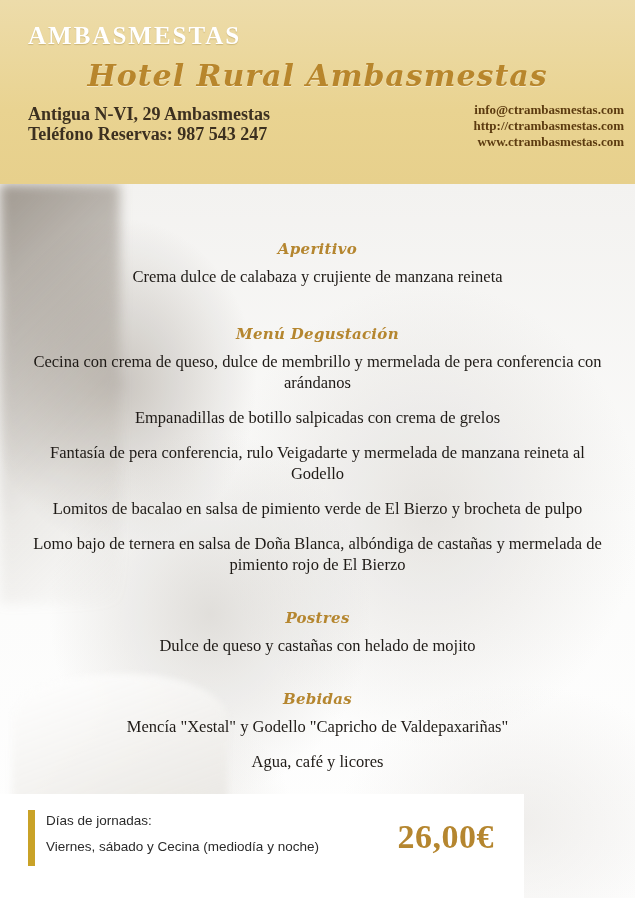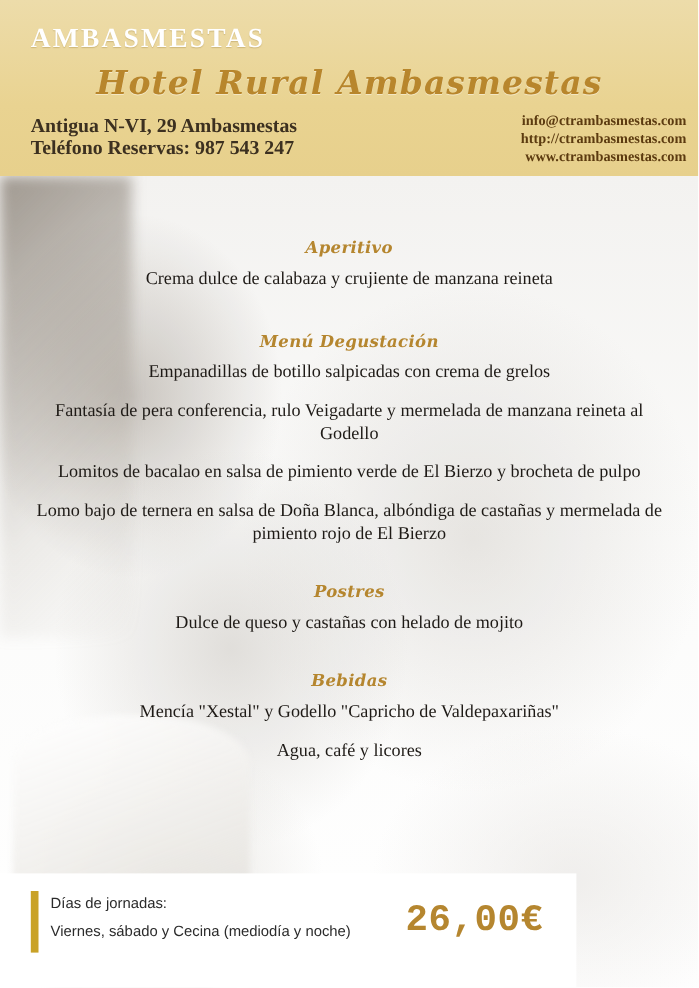--- a/index.html
+++ b/index.html
@@ -17,21 +17,21 @@
     position: relative;
     width: 635px;
     height: 898px;
     background: #ffffff;
     box-sizing: border-box;
     overflow: hidden;
   }
   
   .header {
     position: relative;
-    height: 160px;
+    height: 184px;
     background: #ecd9a0;
     background: linear-gradient(180deg, #eddcaa 0%, #e9d391 60%, #e7d08c 100%);
     padding: 0;
     overflow: hidden;
   }
   .header-brand {
     position: absolute;
     left: 28px;
     top: 22px;
     font-family: "Liberation Serif", serif;
@@ -170,21 +170,21 @@
     top: 14px;
     font-family: "Liberation Sans", sans-serif;
     font-size: 13.5px;
     color: #2b2b2b;
     line-height: 26px;
   }
   .footer-price {
     position: absolute;
     right: 30px;
     top: 24px;
-    font-family: Liberation Mono, monospace;
+    font-family: Liberation Serif, serif;
     font-weight: bold;
     font-size: 34px;
     color: #b5862f;
     letter-spacing: 0.5px;
   }
 </style>
 </head>
 <body>
 
 <div class="page">
@@ -212,20 +212,21 @@
 
       <div class="section">
         <div class="section-title">Aperitivo</div>
         <div class="dish">Crema dulce de calabaza y crujiente de manzana reineta</div>
       </div>
 
       <div class="sp-1"></div>
 
       <div class="section">
         <div class="section-title">Menú Degustación</div>
+        <div class="dish">Cecina con crema de queso, dulce de membrillo y mermelada de pera conferencia con arándanos</div>
         <div class="dish">Empanadillas de botillo salpicadas con crema de grelos</div>
         <div class="dish">Fantasía de pera conferencia, rulo Veigadarte y mermelada de manzana reineta al Godello</div>
         <div class="dish">Lomitos de bacalao en salsa de pimiento verde de El Bierzo y brocheta de pulpo</div>
         <div class="dish">Lomo bajo de ternera en salsa de Doña Blanca, albóndiga de castañas y mermelada de pimiento rojo de El Bierzo</div>
       </div>
 
       <div class="sp-2"></div>
 
       <div class="section">
         <div class="section-title">Postres</div>

